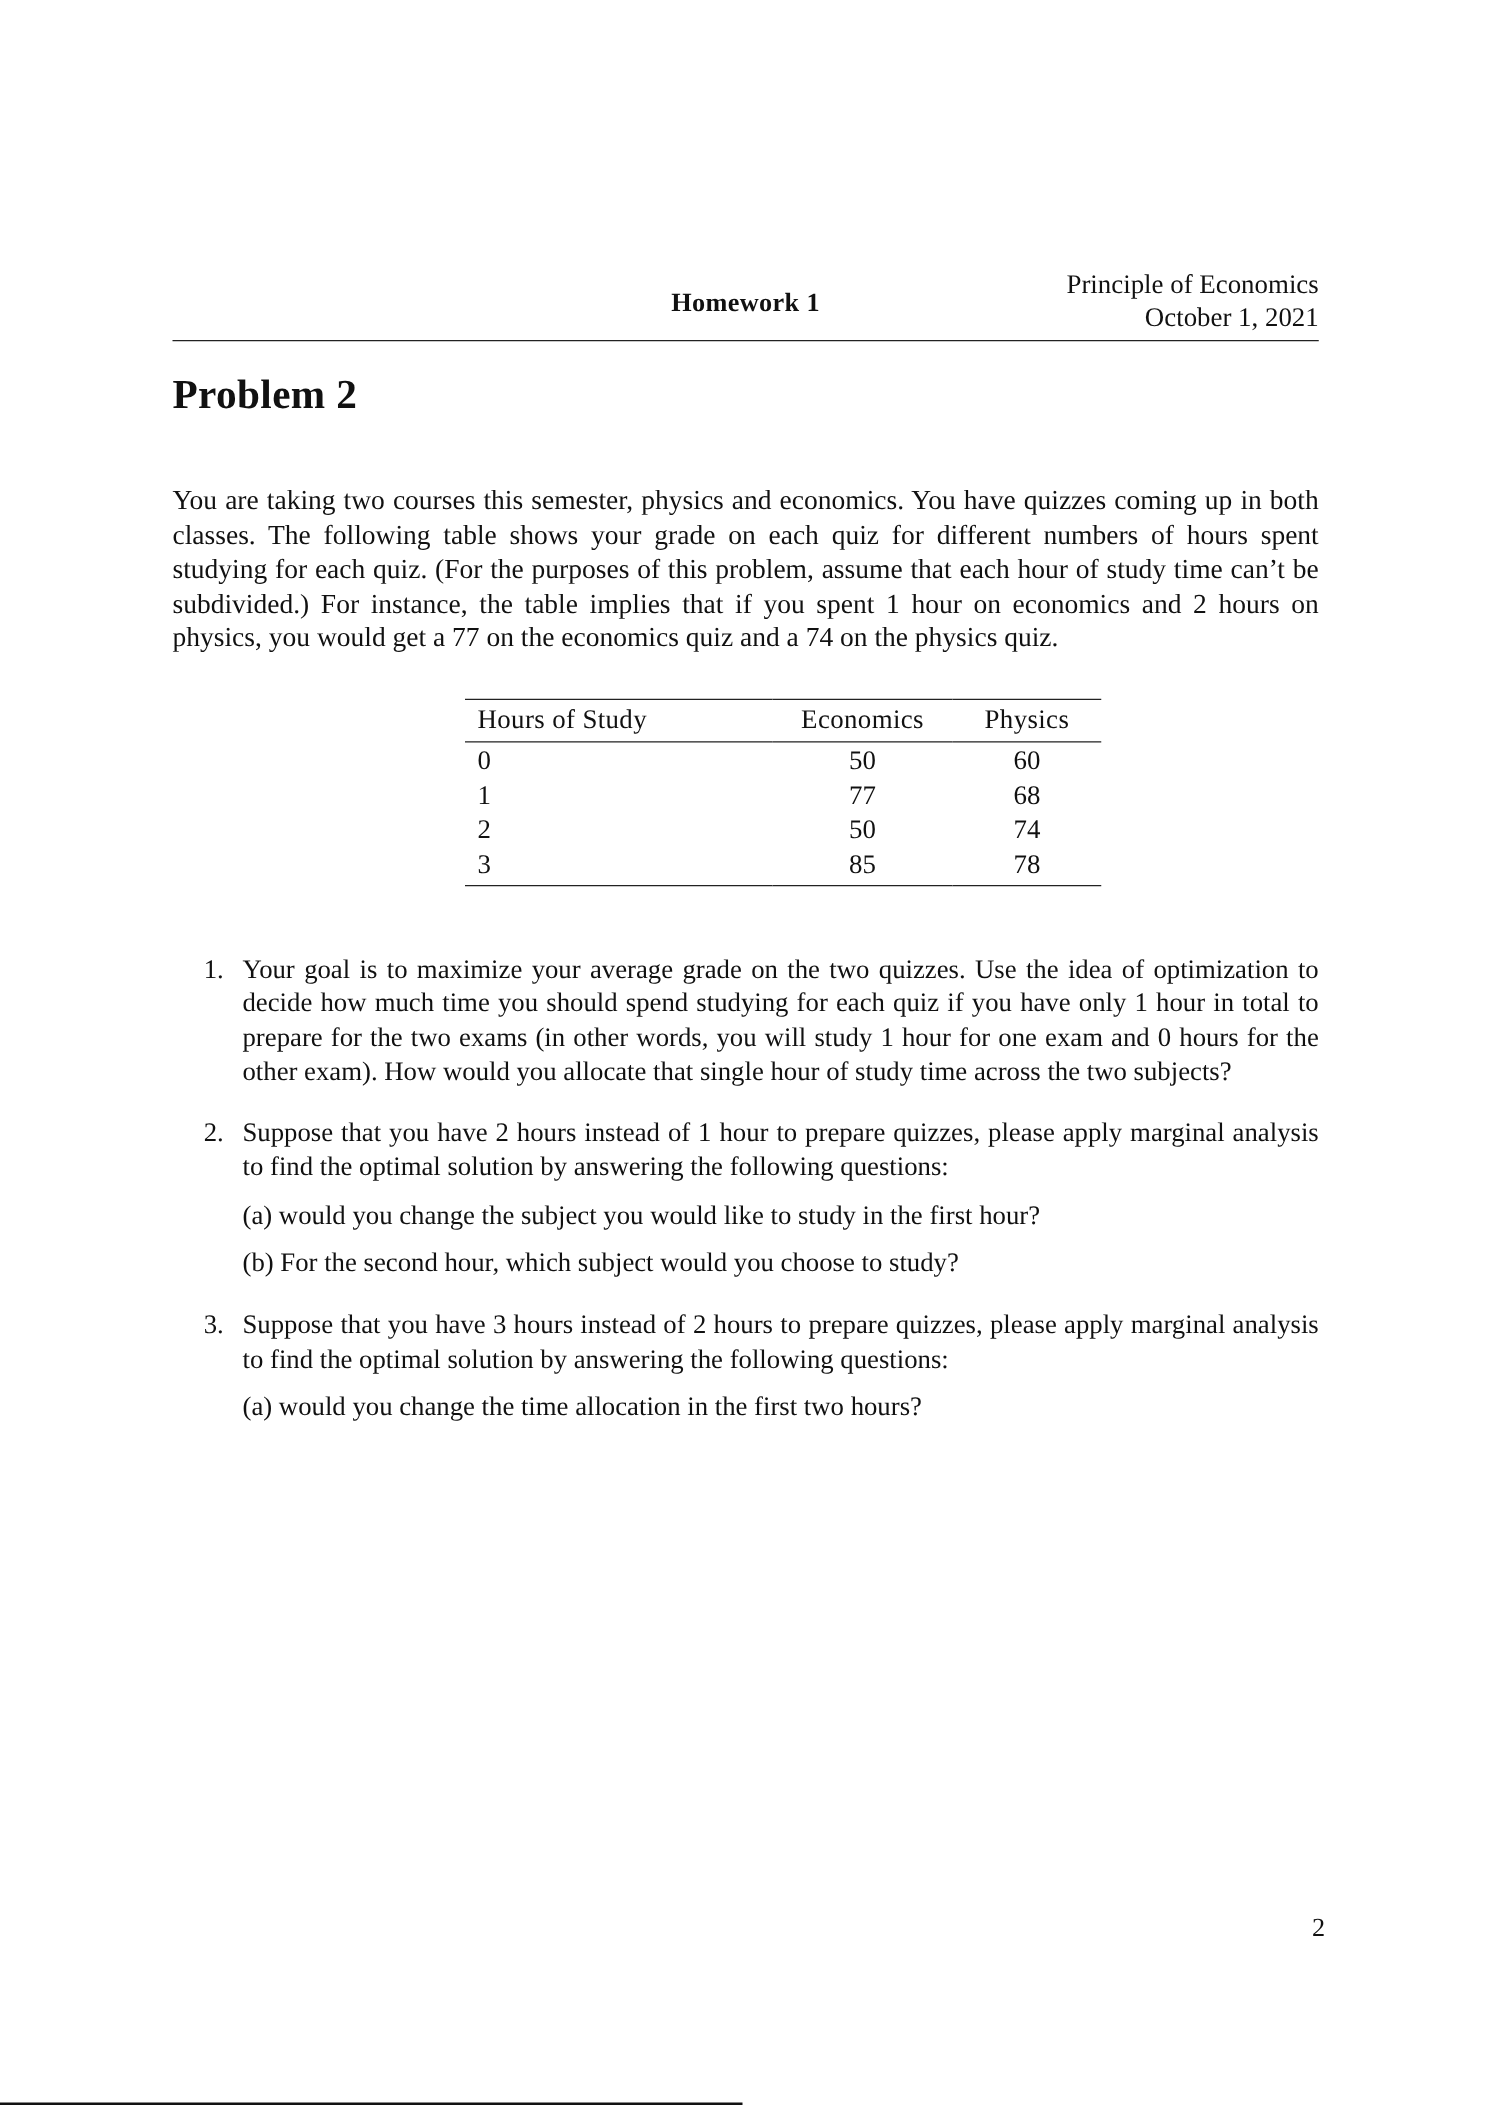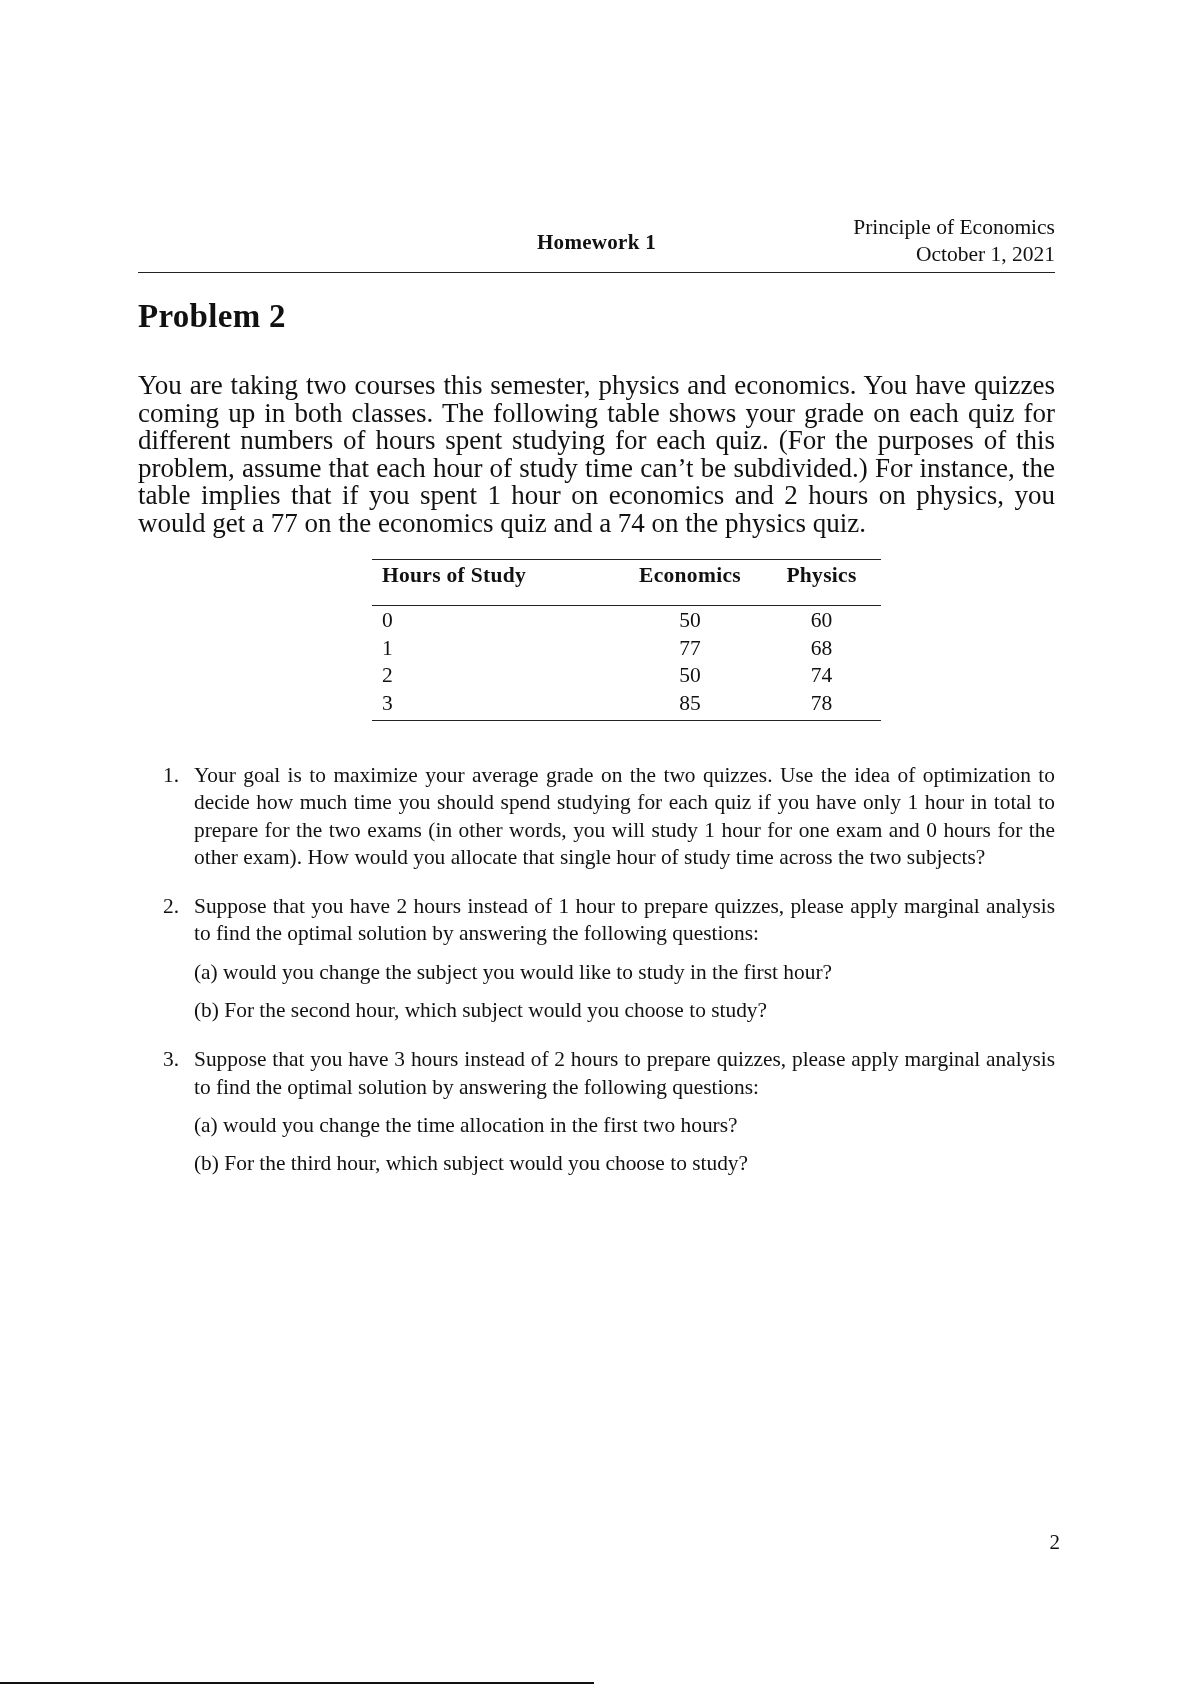--- a/index.html
+++ b/index.html
@@ -56,42 +56,42 @@
       top: 298px;
       font-family: "Liberation Serif", "DejaVu Serif", serif;
       font-weight: bold;
       font-size: 33px;
       margin: 0;
       letter-spacing: 0.3px;
     }
     .intro {
       position: absolute;
       left: 138px;
-      top: 372px;
+      top: 386px;
       width: 917px;
       font-family: "Liberation Serif", "DejaVu Serif", serif;
-      font-size: 27px;
+      font-size: 22px;
       line-height: 27.6px;
       text-align: justify;
       margin: 0;
     }
     
     .grade-table {
       position: absolute;
       left: 372px;
       top: 559px;
       border-collapse: collapse;
       font-family: "Liberation Serif", "DejaVu Serif", serif;
       font-size: 21.5px;
       border-top: 1.3px solid #222;
       border-bottom: 1.3px solid #222;
     }
     .grade-table th {
-      font-weight: bold;
-      padding: 1px 12px 16px 12px;
+      font-weight: normal;
+      padding: 1px 12px 4px 12px;
       line-height: 28px;
       border-bottom: 1.1px solid #222;
       text-align: center;
       letter-spacing: 0.3px;
     }
     .grade-table th:first-child { text-align: left; padding-left: 10px; }
     .grade-table td {
       padding: 0 12px;
       line-height: 27.5px;
       text-align: center;
@@ -205,20 +205,19 @@
     <li class="question">
       <span class="question-number">2.</span>
       <span class="question-text">Suppose that you have 2 hours instead of 1 hour to prepare quizzes, please apply marginal analysis to find the optimal solution by answering the following questions:</span>
       <span class="sub-item">(a) would you change the subject you would like to study in the first hour?</span>
       <span class="sub-item">(b) For the second hour, which subject would you choose to study?</span>
     </li>
     <li class="question">
       <span class="question-number">3.</span>
       <span class="question-text">Suppose that you have 3 hours instead of 2 hours to prepare quizzes, please apply marginal analysis to find the optimal solution by answering the following questions:</span>
       <span class="sub-item">(a) would you change the time allocation in the first two hours?</span>
-      <span class="sub-item">(b) For the third hour, which subject would you choose to study?</span>
     </li>
   </ol>
 
   <div class="page-number">2</div>
 
   <div class="bottom-rule"></div>
 </div>
 
 </body></html>

